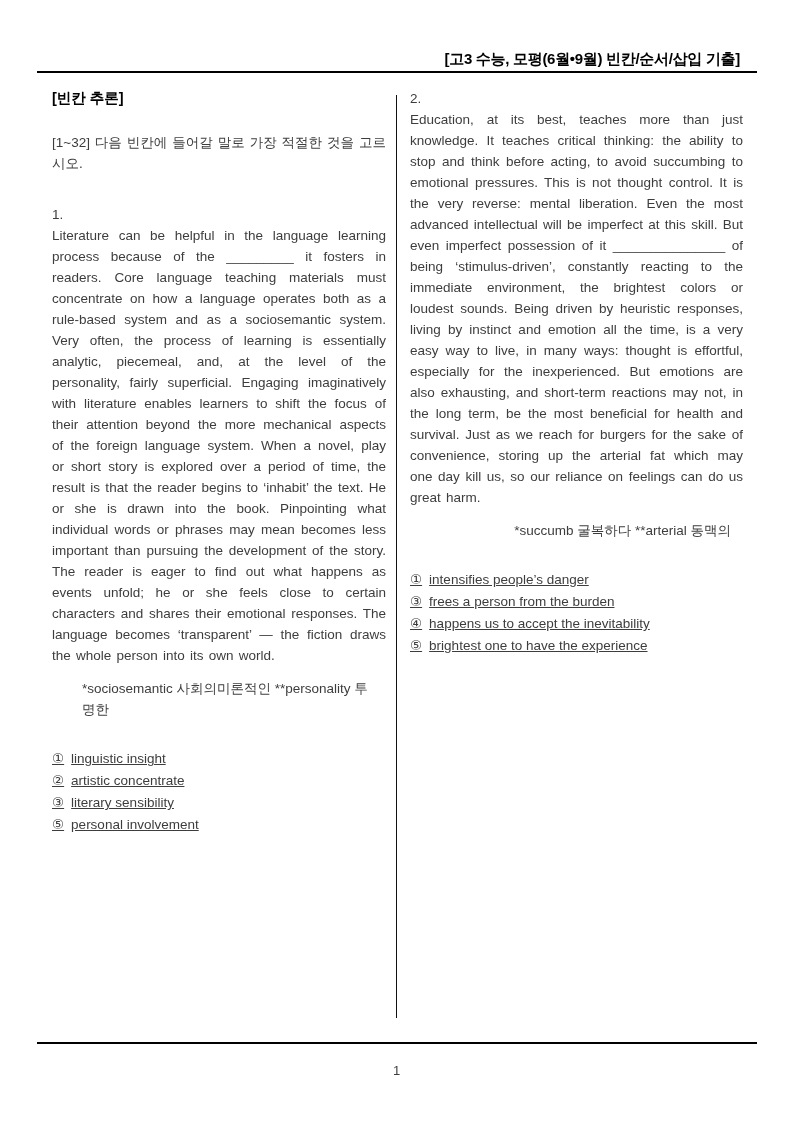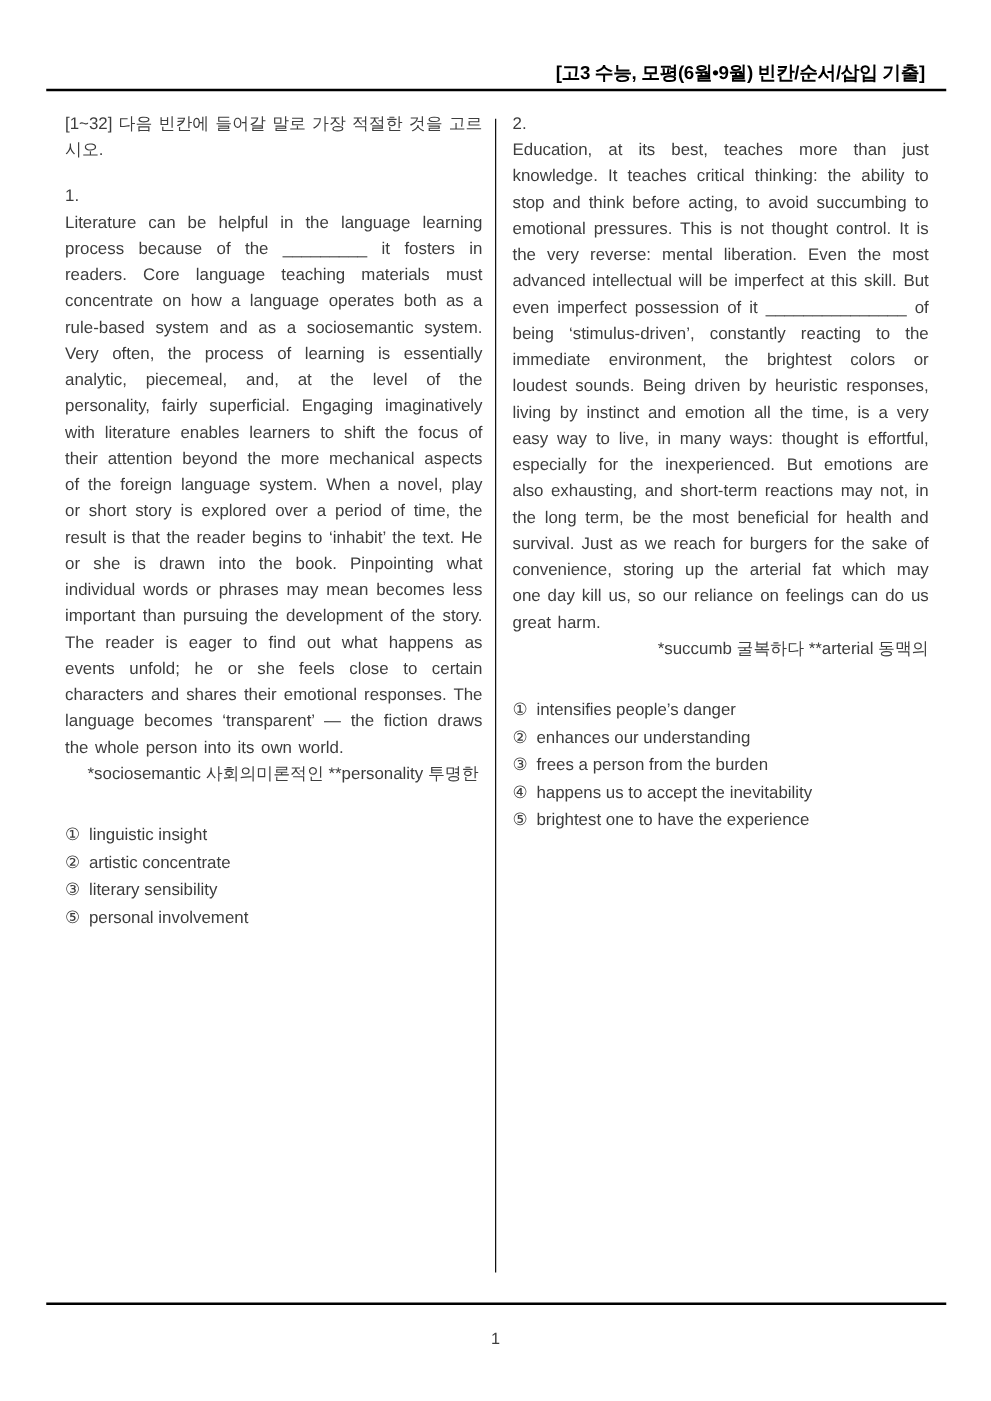--- a/index.html
+++ b/index.html
@@ -57,44 +57,45 @@
     width: 333px;
   }
   .section-title {
     font-size: 14.5px;
     font-weight: bold;
     color: #000000;
     margin: 0 0 23px 0;
     line-height: 21px;
   }
   .instructions {
-    margin: 0 0 16px 0;
+    margin: 0 0 30px 0;
     text-align: justify;
     text-align-last: left;
   }
   .q-number {
     margin: 0;
     line-height: 21px;
   }
   .passage {
     margin: 0;
     text-align: justify;
     text-align-last: left;
     word-spacing: 1.5px;
   }
   .footnote {
-    margin: 0;
+    margin: 12px;
     line-height: 21px;
   }
   .footnote.indented { padding-left: 18px; }
   .footnote.right-aligned { text-align: right; }
   .options {
     list-style: none;
     margin: 28px 0 0 0;
     padding: 0;
+    text-decoration: underline;
   }
   .options li {
     line-height: 22px;
     white-space: nowrap;
   }
   .opt-marker { margin-right: 7px; }
   .footer-rule {
     position: absolute;
     top: 1042px;
     left: 37px;
@@ -116,20 +117,21 @@
 <body>
 
 <div class="page">
 
   <div class="header-title">[고3 수능, 모평(6월•9월) 빈칸/순서/삽입 기출]</div>
   <div class="header-rule"></div>
 
   <div class="col-divider"></div>
 
   <div class="col-left">
+    <p class="section-title">[빈칸 추론]</p>
     <p class="instructions">[1~32] 다음 빈칸에 들어갈 말로 가장 적절한 것을 고르시오.</p>
 
     <p class="q-number">1.</p>
     <p class="passage">Literature can be helpful in the language learning process because of the _________ it fosters in readers. Core language teaching materials must concentrate on how a language operates both as a rule-based system and as a sociosemantic system. Very often, the process of learning is essentially analytic, piecemeal, and, at the level of the personality, fairly superficial. Engaging imaginatively with literature enables learners to shift the focus of their attention beyond the more mechanical aspects of the foreign language system. When a novel, play or short story is explored over a period of time, the result is that the reader begins to ‘inhabit’ the text. He or she is drawn into the book. Pinpointing what individual words or phrases may mean becomes less important than pursuing the development of the story. The reader is eager to find out what happens as events unfold; he or she feels close to certain characters and shares their emotional responses. The language becomes ‘transparent’ — the fiction draws the whole person into its own world.</p>
     <p class="footnote indented">*sociosemantic 사회의미론적인 **personality 투명한</p>
 
     <ul class="options">
       <li>
         <span class="opt-marker">①</span><span>linguistic insight</span>
       </li>
@@ -148,23 +150,20 @@
   <div class="col-right">
     <p class="q-number">2.</p>
     <p class="passage">Education, at its best, teaches more than just knowledge. It teaches critical thinking: the ability to stop and think before acting, to avoid succumbing to emotional pressures. This is not thought control. It is the very reverse: mental liberation. Even the most advanced intellectual will be imperfect at this skill. But even imperfect possession of it _______________ of being ‘stimulus-driven’, constantly reacting to the immediate environment, the brightest colors or loudest sounds. Being driven by heuristic responses, living by instinct and emotion all the time, is a very easy way to live, in many ways: thought is effortful, especially for the inexperienced. But emotions are also exhausting, and short-term reactions may not, in the long term, be the most beneficial for health and survival. Just as we reach for burgers for the sake of convenience, storing up the arterial fat which may one day kill us, so our reliance on feelings can do us great harm.</p>
     <p class="footnote right-aligned">*succumb 굴복하다 **arterial 동맥의</p>
 
     <ul class="options">
       <li>
         <span class="opt-marker">①</span><span>intensifies people’s danger</span>
       </li>
       <li>
-        <span class="opt-marker">②</span><span>enhances our understanding</span>
-      </li>
-      <li>
         <span class="opt-marker">③</span><span>frees a person from the burden</span>
       </li>
       <li>
         <span class="opt-marker">④</span><span>happens us to accept the inevitability</span>
       </li>
       <li>
         <span class="opt-marker">⑤</span><span>brightest one to have the experience</span>
       </li>
     </ul>
   </div>

